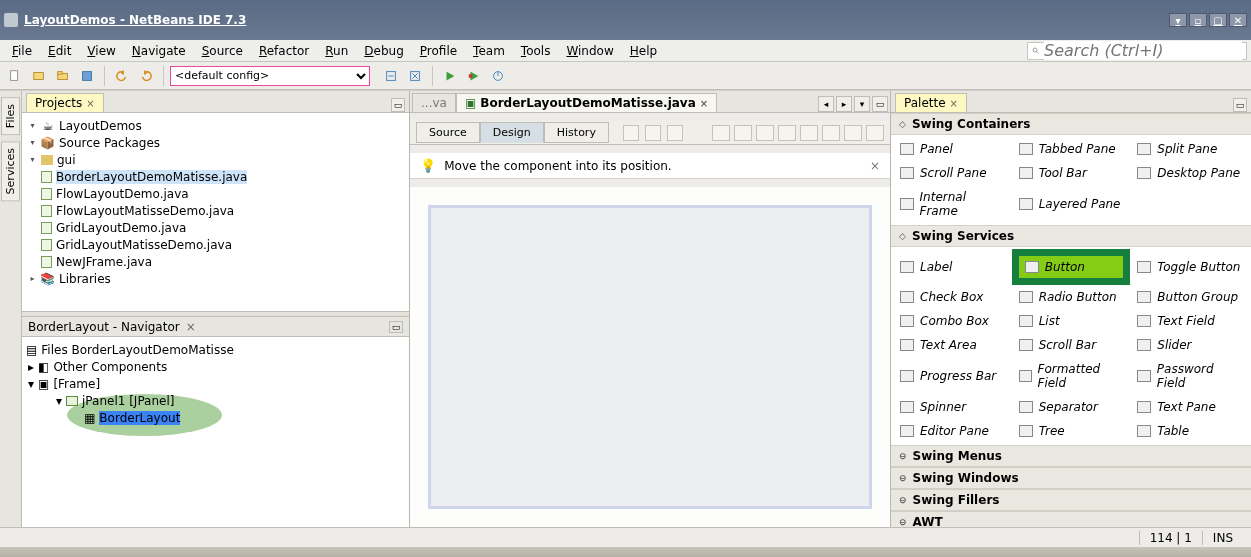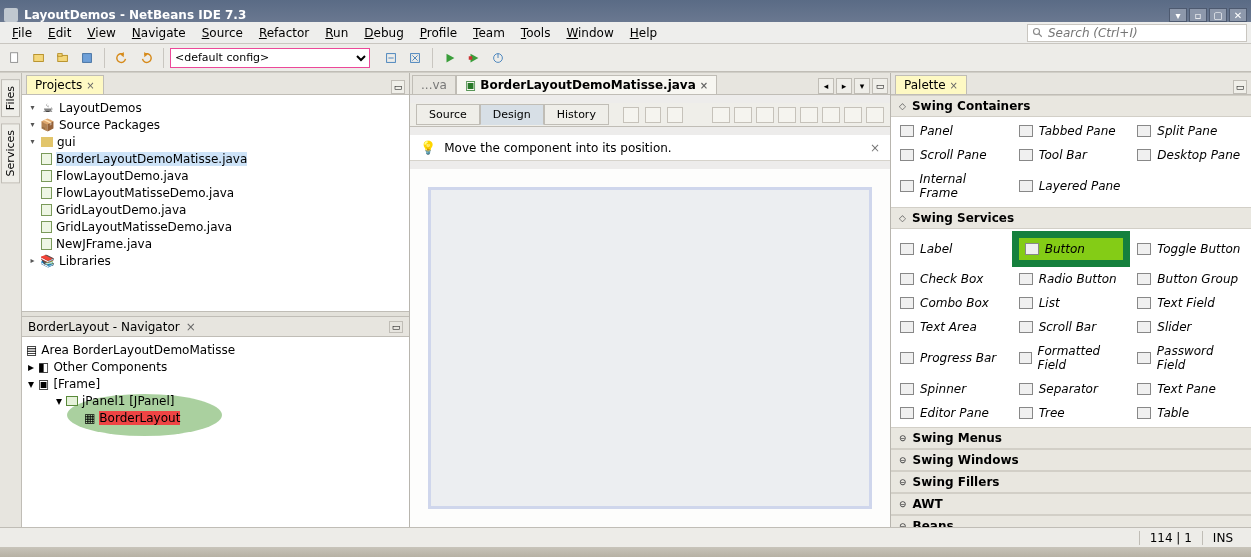--- a/index.html
+++ b/index.html
@@ -1,30 +1,30 @@
 <!DOCTYPE html>
 <html><head>
 <meta charset="utf-8">
 <style>
   * { box-sizing: border-box; margin: 0; padding: 0; font-family: "DejaVu Sans", "Liberation Sans", sans-serif; font-size: 12px; }
   body { width: 1251px; height: 557px; background: #edeceb; display: flex; flex-direction: column; overflow: hidden; }
 
   
-  .title-bar { height: 22px; background: linear-gradient(#5a6b85, #6a7890); color: #fff; display: flex; align-items: flex-end; padding: 0 4px; }
+  .title-bar { height: 40px; background: linear-gradient(#5a6b85, #6a7890); color: #fff; display: flex; align-items: center; padding: 0 4px; text-decoration: underline; }
   .title-bar .logo { width: 14px; height: 14px; background: #c0c8d0; border-radius: 2px; margin-right: 6px; display:inline-block; }
   .title-bar .title { flex: 1; font-weight: bold; font-size: 12px; }
   .title-bar .wbtn { width: 18px; height: 14px; background: #8d98ab; margin-left: 2px; border:1px solid #4e5a70; display:flex;align-items:center;justify-content:center; color:#fff; font-size:10px; }
 
   
   .menu-bar { height: 22px; background: #eeeeec; display: flex; align-items: center; padding: 0 4px; border-bottom: 1px solid #c9c6c0; }
   .menu-bar .mitem { padding: 2px 8px; cursor: default; }
   .menu-bar .mitem u { text-decoration: underline; }
   .menu-bar .search { margin-left: auto; display: flex; align-items: center; border: 1px solid #c9c6c0; background:#fff; height:18px; width:220px; padding:0 4px; }
   .menu-bar .search .sicon { width:12px;height:12px; fill:#777; margin-right:4px;}
-  .menu-bar .search input { border:none; outline:none; flex:1; font-size:12px; color:#888; font-style:italic; }
+  .menu-bar .search input { border:none; outline:none; flex:1; font-size:16px; color:#888; font-style:italic; }
 
   
   .toolbar { height: 28px; background: #edece8; border-bottom:1px solid #c0bdb6; display:flex; align-items:center; padding:0 4px; gap:2px;}
   .toolbar .tbtn { width:22px;height:22px; border:1px solid transparent; display:flex;align-items:center;justify-content:center; border-radius:2px;}
   .toolbar .sep{ width:6px;}
   .toolbar .vsep{ width:1px;height:20px;background:#c9c6c0;margin:0 4px;}
   .toolbar select{ height:20px; width:200px; font-size:11px; border:1px solid #ec4899; background:#fff;}
   .toolbar svg{width:14px;height:14px;}
 
   
@@ -53,21 +53,21 @@
   .splitter-h{ height:6px; background:#e3e1da; border-top:1px solid #c0bdb6; border-bottom:1px solid #c0bdb6; cursor:row-resize;}
 
   .nav-pane{ height:210px; display:flex; flex-direction:column;}
   .nav-header{ height:20px; background:#e7e5df; border-bottom:1px solid #c0bdb6; display:flex;align-items:center;padding:0 6px; font-size:11px;}
   .nav-header .x{margin-left:auto;color:#666;}
   .nav-body{ flex:1; background:#fff; padding:4px; position:relative; }
   .nav-body .node{display:flex;align-items:center;height:17px;gap:4px;}
 
   .highlight-ellipse{ position:absolute; width:155px;height:42px; border-radius:50%; background:rgba(100,170,80,0.55); left:45px; top:57px; z-index:0;}
   .nav-body .nodes{ position:relative; z-index:1;}
-  .nav-body .sel{ background:#ef4444;}
+  .nav-body .sel{ background:#3b82f6;}
 
   
   .editor-tabs{ height:22px; background:#e7e5df; border-bottom:1px solid #c0bdb6; display:flex; align-items:flex-end; padding:0 2px;}
   .etab{ border:1px solid #c0bdb6; border-bottom:none; padding:2px 8px; font-size:11px; display:flex;align-items:center;gap:4px;}
   .etab.inactive{ background:#e7e5df; color:#777;}
   .etab.active{ background:#f7f6f1; font-weight:bold;}
   .etab .x{font-size:10px;color:#666;}
   .editor-tabs .spacer{flex:1;}
   .editor-tabs .eb{ width:16px;height:16px;border:1px solid #c0bdb6;background:#efeee9;display:flex;align-items:center;justify-content:center;font-size:9px;margin-left:2px;}
 
@@ -290,21 +290,21 @@
         <span>BorderLayout - Navigator</span>
         <span class="x" style="margin-left:6px;">×</span>
         <span style="flex:1"></span>
         <span style="border:1px solid #c0bdb6;width:14px;height:12px;text-align:center;font-size:9px;">▭</span>
       </div>
       <div class="nav-body">
         <div class="highlight-ellipse"></div>
         <div class="nodes">
           <div class="node">
               <span class="ico">▤</span>
-              <span>Area BorderLayoutDemoMatisse</span>
+              <span>Files BorderLayoutDemoMatisse</span>
             </div>
           <div class="node" style="padding-left:2px;">
               <span class="twisty">▸</span>
               <span class="ico">◧</span>
               <span>Other Components</span>
             </div>
           <div class="node" style="padding-left:2px;">
               <span class="twisty">▾</span>
               <span class="ico">▣</span>
               <span>[Frame]</span>

